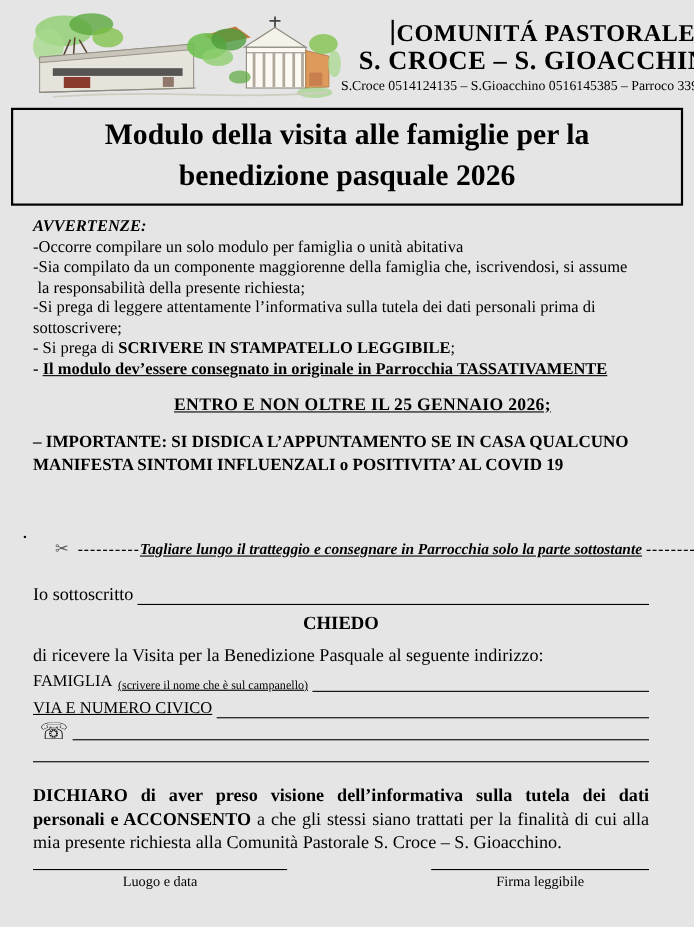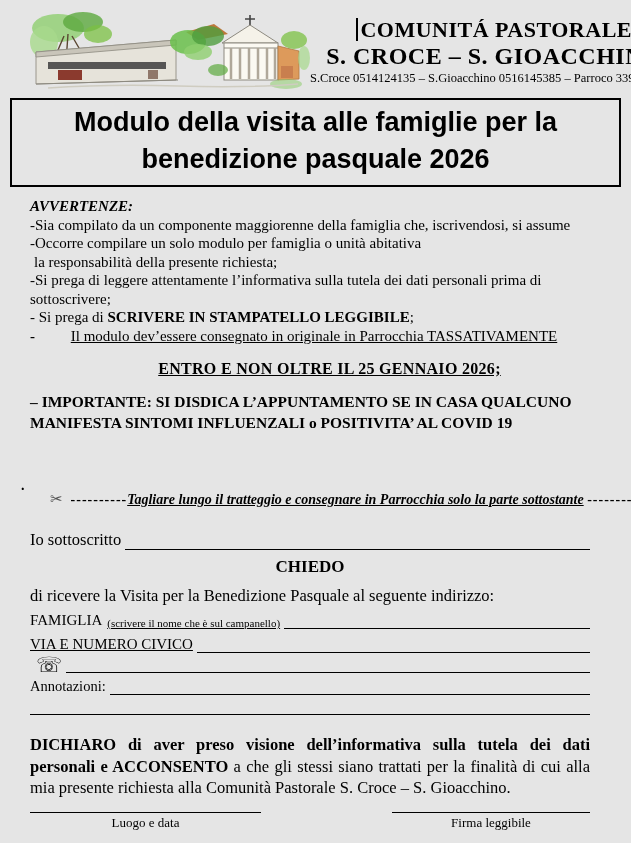--- a/index.html
+++ b/index.html
@@ -13,29 +13,29 @@
   .header { display:flex; align-items:flex-start; padding:10px 6px 0 28px; height:96px; }
   .sketch { width:282px; height:84px; flex:0 0 282px; }
   .header-text { flex:1; text-align:center; padding-top:7px; }
   .org1 { font-size:22px; font-weight:bold; letter-spacing:.5px; white-space:nowrap; }
   .cursor-bar { display:inline-block; width:2px; height:23px; background:#000; vertical-align:-4px; margin-right:2px; }
   .org2 { font-size:24px; font-weight:bold; letter-spacing:.5px; white-space:nowrap; }
   .contacts { font-size:12.5px; white-space:nowrap; margin-top:1px; }
   
   .title-box {
     margin:2px 10px 0 10px; border:2px solid #000; text-align:center;
-    font-family:Liberation Sans, sans-serif; font-weight:bold;
+    font-family:Liberation Serif, serif; font-weight:bold;
     font-size:27px; line-height:37px; padding:4px 0 7px 0;
   }
   
   .notices { margin:10px 36px 0 30px; font-size:15px; line-height:18.5px; }
   .notice-heading { font-style:italic; font-weight:bold; }
   .indent1 { padding-left:4px; }
   .bold-inline { font-weight:bold; }
-  .ul-bold { font-weight:normal; text-decoration:underline;margin-left:32px; }
+  .ul-bold { font-weight:bold; text-decoration:underline; }
   .deadline { text-align:center; font-weight:bold; font-size:16px; text-decoration:underline; margin-top:15px; letter-spacing:.3px;padding-left:28px; }
   .important { margin:14px 30px 0 30px; font-weight:bold; font-size:15.5px; line-height:20.5px; padding-left:14px; text-indent:-14px; }
   
   .stray-dot { position:absolute; left:21px; top:478px; font-size:14px; font-weight:bold; }
   .cutline { position:absolute; left:30px; right:36px; top:490px; font-size:14px; white-space:nowrap; }
   .scissors { font-size:15px; color:#555; margin:0 8px 0 20px; display:inline-block; }
   .dashes { font-weight:bold; letter-spacing:1px; }
   .cut-text { font-style:italic; font-weight:bold; text-decoration:underline; }
   
   .form { position:absolute; left:30px; right:41px; top:530px; }
@@ -106,22 +106,22 @@
     </div>
   </div>
 
   <div class="title-box">
     <div>Modulo della visita alle famiglie per la</div>
     <div>benedizione pasquale 2026</div>
   </div>
 
   <div class="notices">
     <div class="notice-heading">AVVERTENZE:</div>
+    <div>-Occorre compilare un solo modulo per famiglia o unità abitativa</div>
     <div>-Sia compilato da un componente maggiorenne della famiglia che, iscrivendosi, si assume</div>
-    <div>-Occorre compilare un solo modulo per famiglia o unità abitativa</div>
     <div class="indent1">la responsabilità della presente richiesta;</div>
     <div>-Si prega di leggere attentamente l’informativa sulla tutela dei dati personali prima di</div>
     <div>sottoscrivere;</div>
     <div><span>- Si prega di </span><span class="bold-inline">SCRIVERE IN STAMPATELLO LEGGIBILE</span><span>;</span></div>
     <div><span class="bold-inline">- </span><span class="ul-bold">Il modulo dev’essere consegnato in originale in Parrocchia TASSATIVAMENTE</span></div>
   </div>
 
   <div class="deadline">ENTRO E NON OLTRE IL 25 GENNAIO 2026;</div>
 
   <div class="important">
@@ -148,24 +148,20 @@
       <span class="fill"></span>
     </div>
     <div class="frow f2">
       <span>VIA E NUMERO CIVICO</span>
       <span class="fill"></span>
     </div>
     <div class="frow f3">
       <span class="phone-glyph">☏</span>
       <span class="fill"></span>
     </div>
-    <div class="frow f4">
-      <span>Annotazioni:</span>
-      <span class="fill"></span>
-    </div>
     <div class="extra-line"></div>
 
     <div class="privacy"><span class="bold-inline">DICHIARO di aver preso visione dell’informativa sulla tutela dei dati personali e ACCONSENTO</span><span> a che gli stessi siano trattati per la finalità di cui alla mia presente richiesta alla Comunità Pastorale S. Croce – S. Gioacchino.</span></div>
 
     <div class="signatures">
       <div class="sig left"><span>Luogo e data</span></div>
       <div class="sig right"><span>Firma leggibile</span></div>
     </div>
   </div>
 

